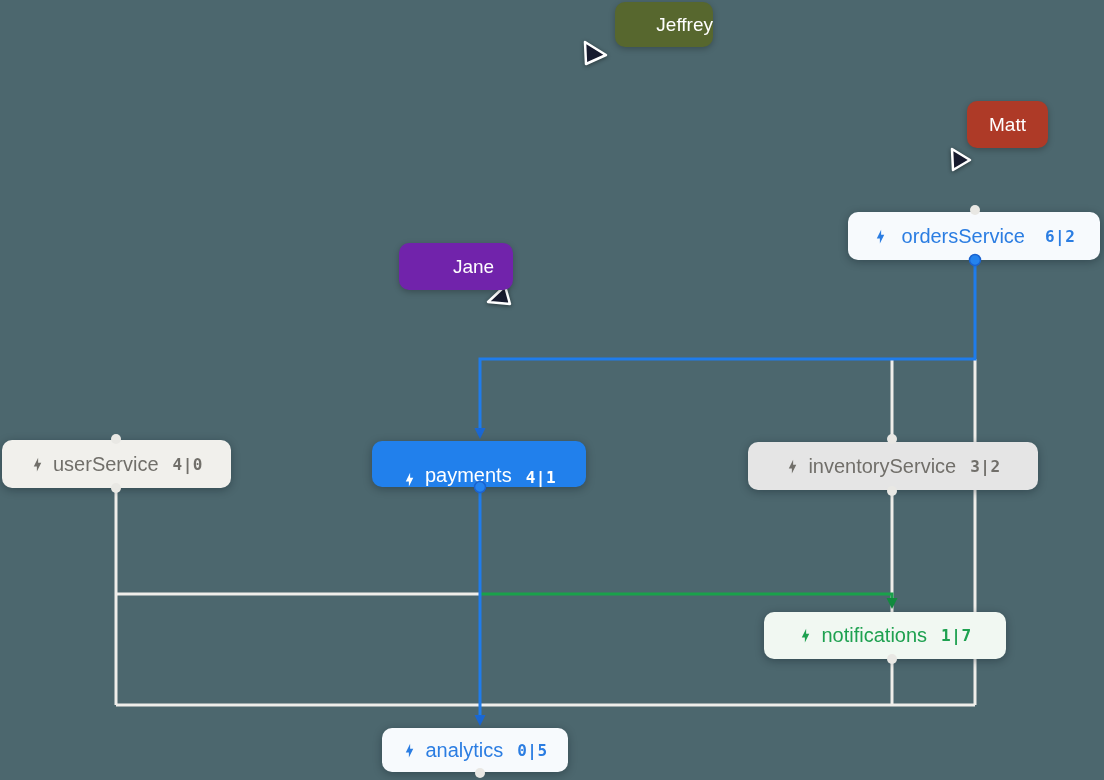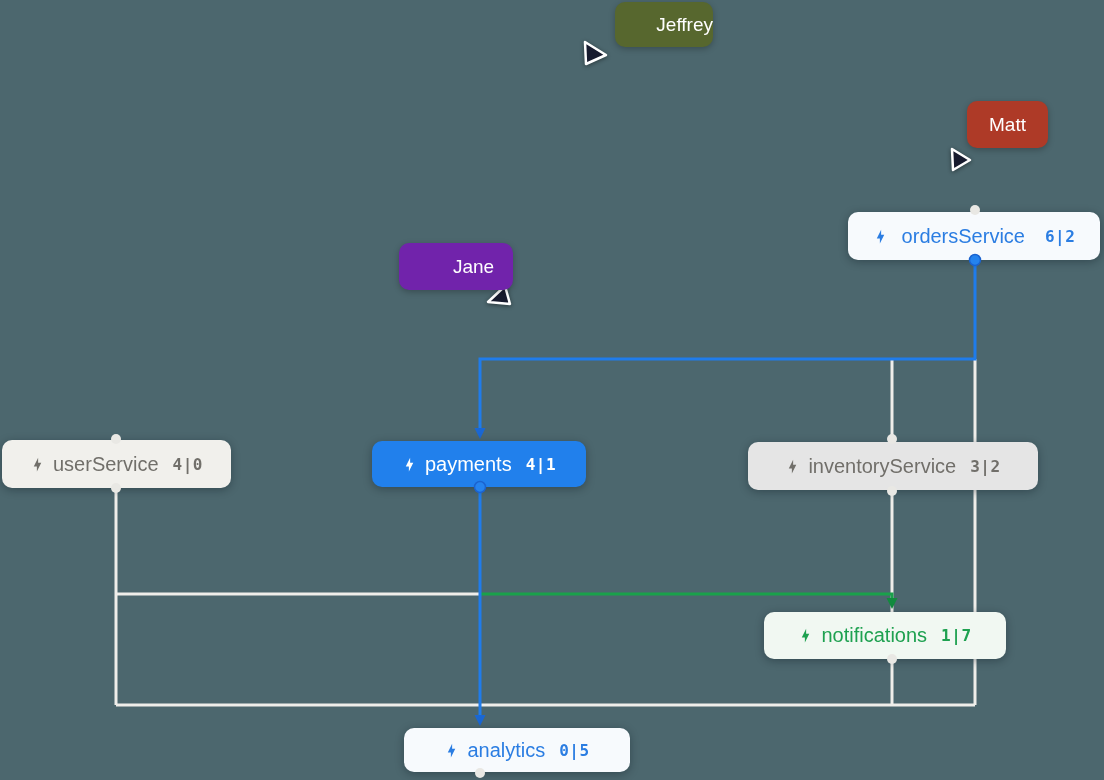--- a/index.html
+++ b/index.html
@@ -26,24 +26,24 @@
   .node .bolt{width:15px;height:15px;margin-right:8px;flex:0 0 auto;}
   .node .bolt path{fill:currentColor;}
   .node .ncount{
     margin-left:14px;
     font-family:"DejaVu Sans Mono",monospace;
     font-size:16px;font-weight:700;letter-spacing:.5px;
   }
   
   #node-0{left:848px;top:212px;width:252px;height:48px;gap:6px;}
   #node-1{left:2px;  top:440px;width:229px;height:48px;}
-  #node-2{left:372px;top:441px;width:214px;height:46px;}
+  #node-2{left:372px;top:441px;width:214px;height:46px;align-items:flex-end;}
   #node-3{left:748px;top:442px;width:290px;height:48px;}
   #node-4{left:764px;top:612px;width:242px;height:47px;}
-  #node-5{left:404px;top:728px;width:226px;height:44px;}
+  #node-5{left:382px;top:728px;width:186px;height:44px;}
   
   .cursor-pill{
     position:absolute;z-index:5;
     display:flex;align-items:center;justify-content:center;
     color:#fff;font-size:19px;font-weight:500;
     border-radius:10px;
     box-shadow:0 2px 6px rgba(0,0,0,.25);
   }
   #pill-0{left:615px;top:2px;  width:98px;height:45px;justify-content:flex-end;}
   #pill-1{left:967px;top:101px;width:81px;height:47px;}

